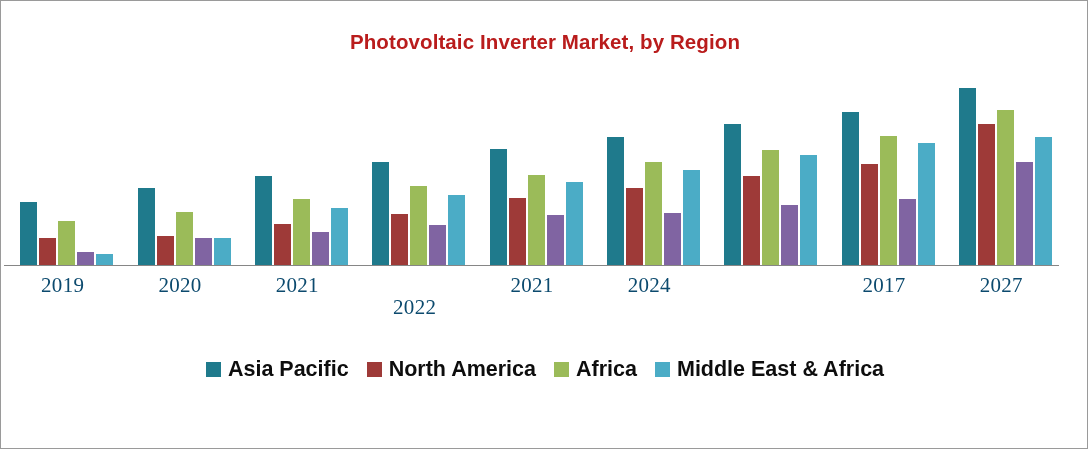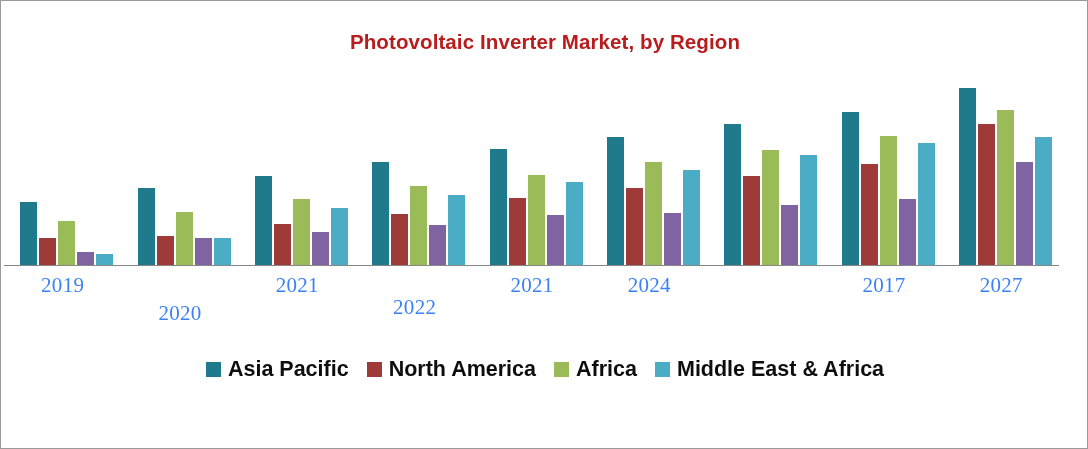--- a/index.html
+++ b/index.html
@@ -70,21 +70,21 @@
     left: 3px;
     top: 272px;
     width: 1056px;
     height: 34px;
   }
   .x-tick {
     position: absolute;
     top: 0;
     text-align: center;
     font-size: 21px;
-    color: #3b82f6;
+    color: #0c4a6e;
     font-family: "Liberation Serif", serif;
     letter-spacing: 0.3px;
   }
 
   
   #legend {
     position: absolute;
     left: 0;
     top: 358px;
     width: 1088px;
@@ -182,21 +182,21 @@
         <div class="bar" title="Asia Pacific 2027: 18.7" style="left: 0px; height: 177.65px; background: rgb(31, 122, 140);"></div>
         <div class="bar" title="North America 2027: 14.9" style="left: 19px; height: 141.55px; background: rgb(158, 58, 56);"></div>
         <div class="bar" title="Europe 2027: 16.4" style="left: 38px; height: 155.8px; background: rgb(155, 187, 89);"></div>
         <div class="bar" title="South America 2027: 10.9" style="left: 57px; height: 103.55px; background: rgb(128, 100, 162);"></div>
         <div class="bar" title="Middle East &amp; Africa 2027: 13.6" style="left: 76px; height: 129.2px; background: rgb(75, 172, 198);"></div>
       </div>
     </div>
   <div id="axis-line"></div>
   <div id="x-axis">
       <div class="x-tick" style="left: 0px; width: 117.333px;">2019</div>
-      <div class="x-tick" style="left: 117.333px; width: 117.333px; margin-top: 28px;">2020</div>
+      <div class="x-tick" style="left: 117.333px; width: 117.333px;">2020</div>
       <div class="x-tick" style="left: 234.667px; width: 117.333px;">2021</div>
       <div class="x-tick" style="left: 352px; width: 117.333px; margin-top: 22px;">2022</div>
       <div class="x-tick" style="left: 469.333px; width: 117.333px;">2021</div>
       <div class="x-tick" style="left: 586.667px; width: 117.333px;">2024</div>
       <div class="x-tick" style="left: 821.333px; width: 117.333px;">2017</div>
       <div class="x-tick" style="left: 938.667px; width: 117.333px;">2027</div>
     </div>
 
   <div id="legend">
       <div class="legend-item">

